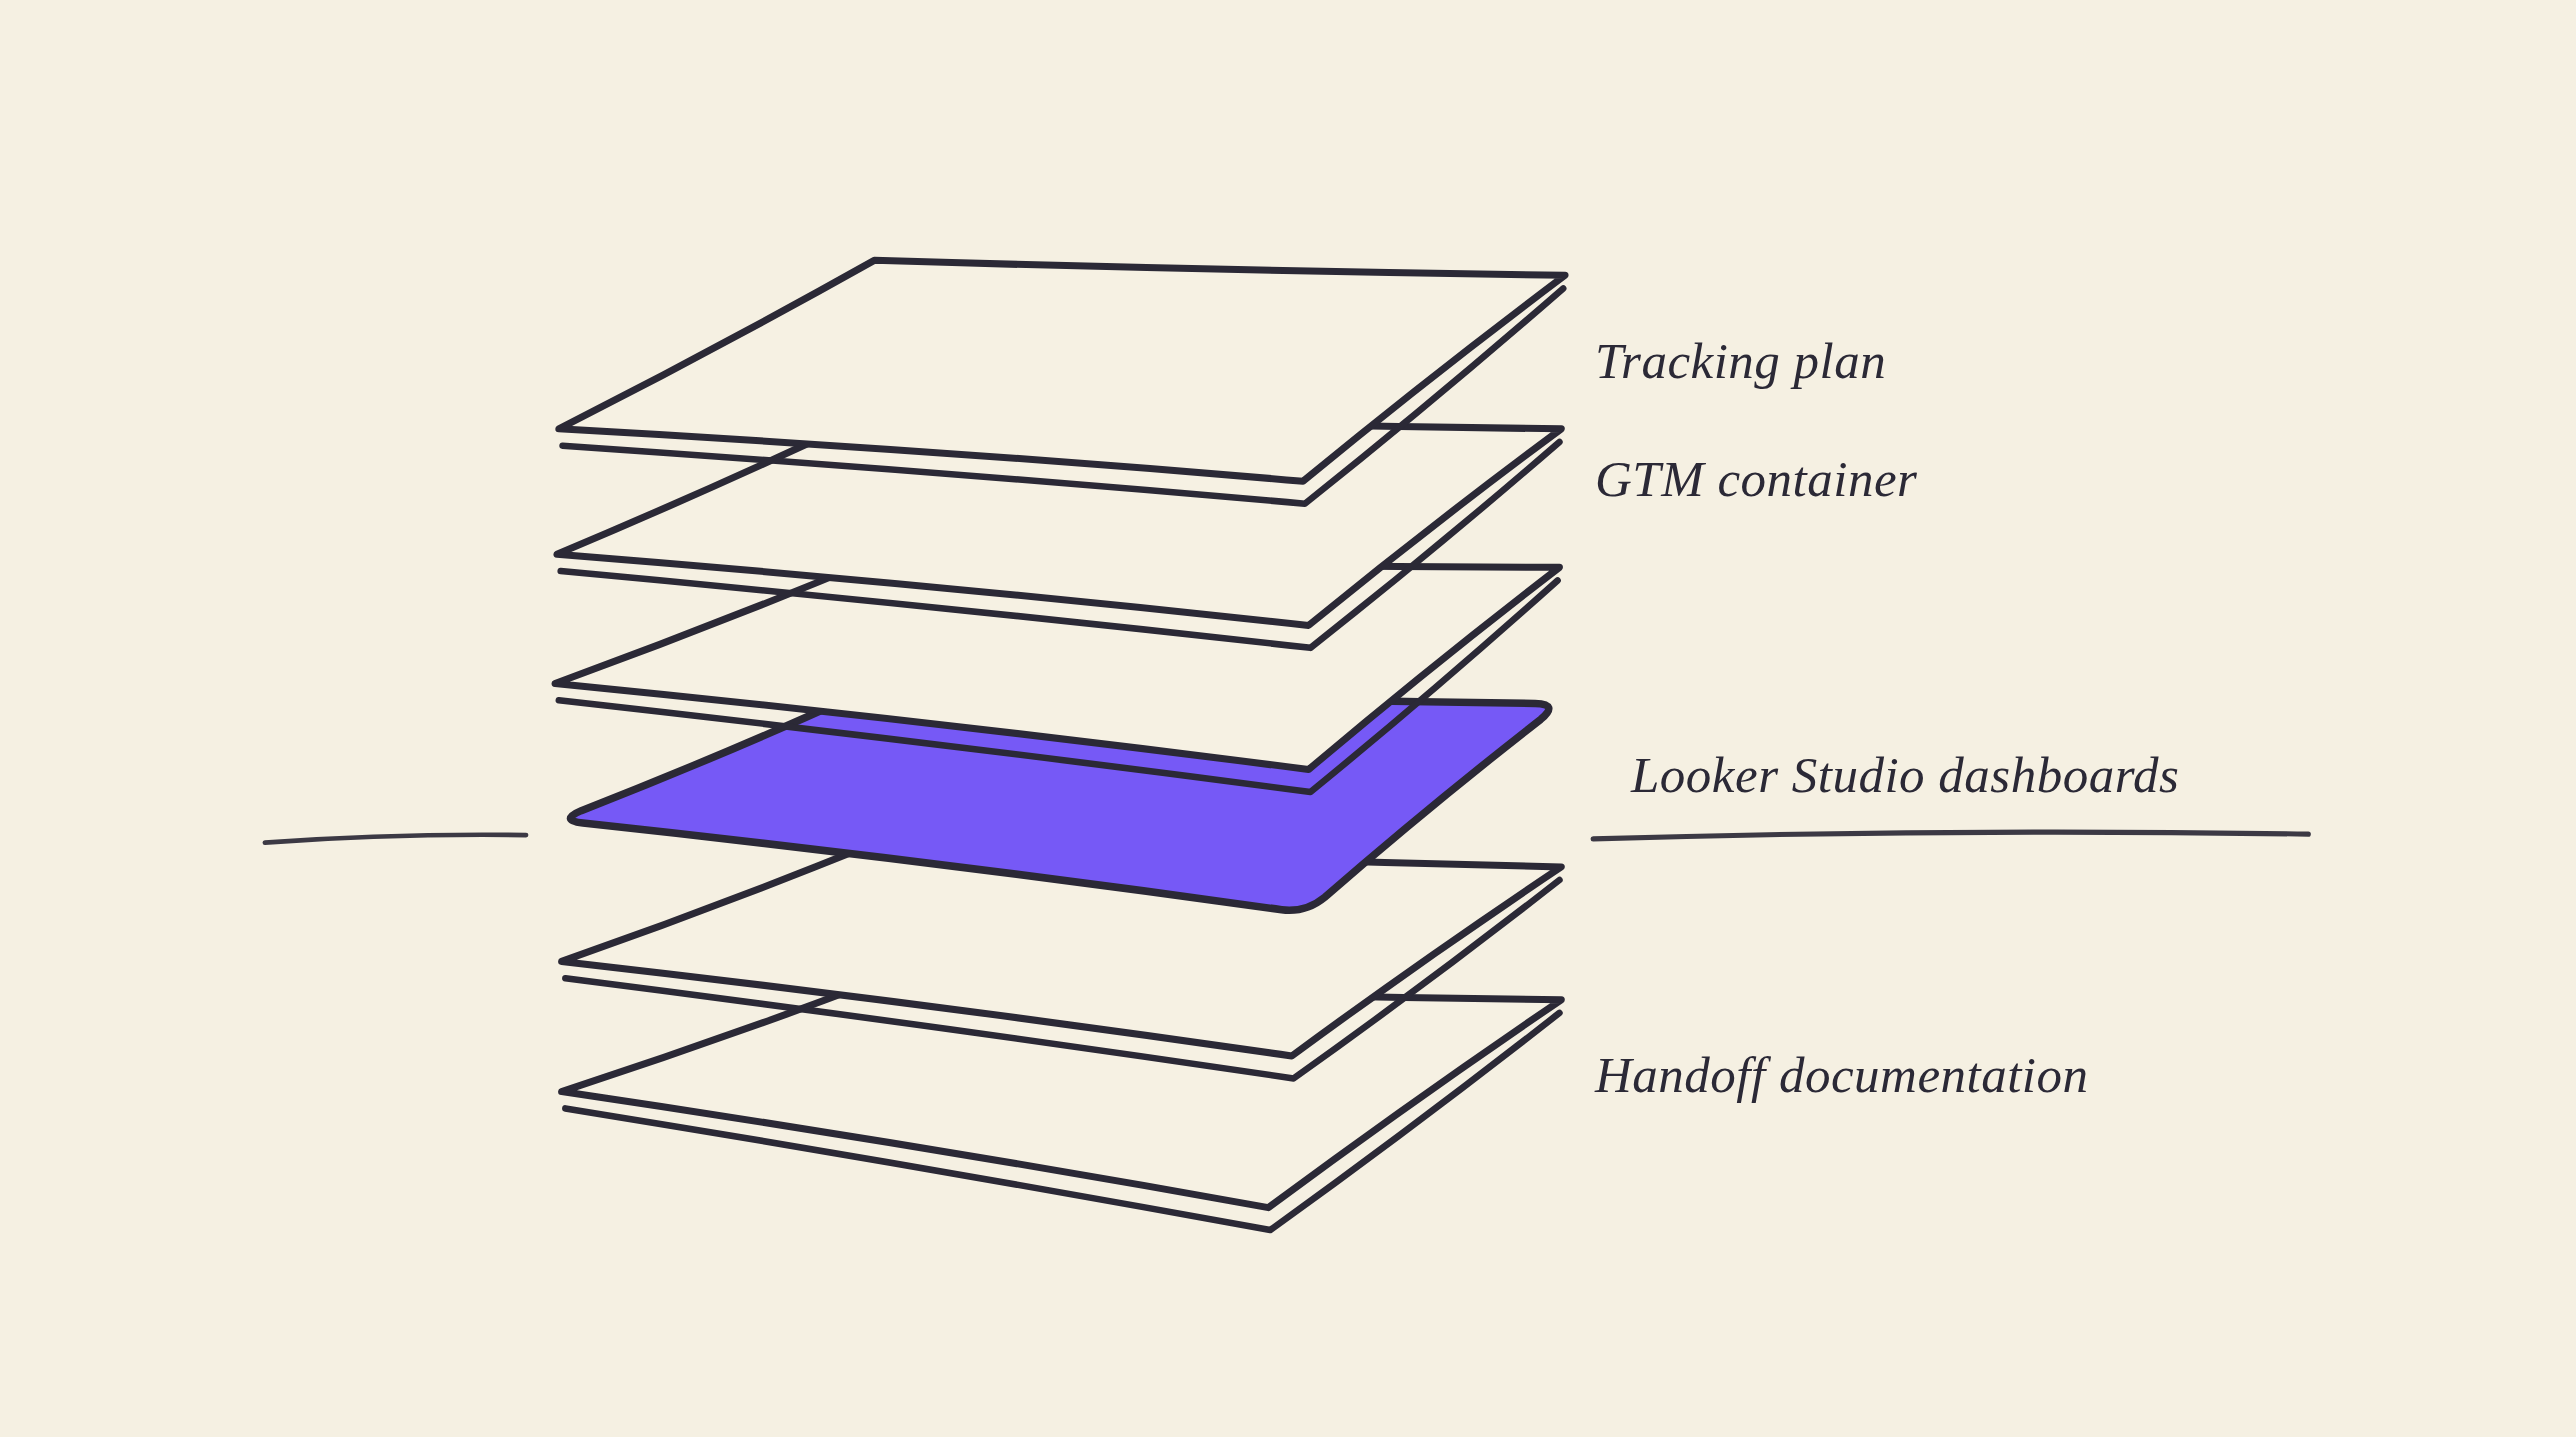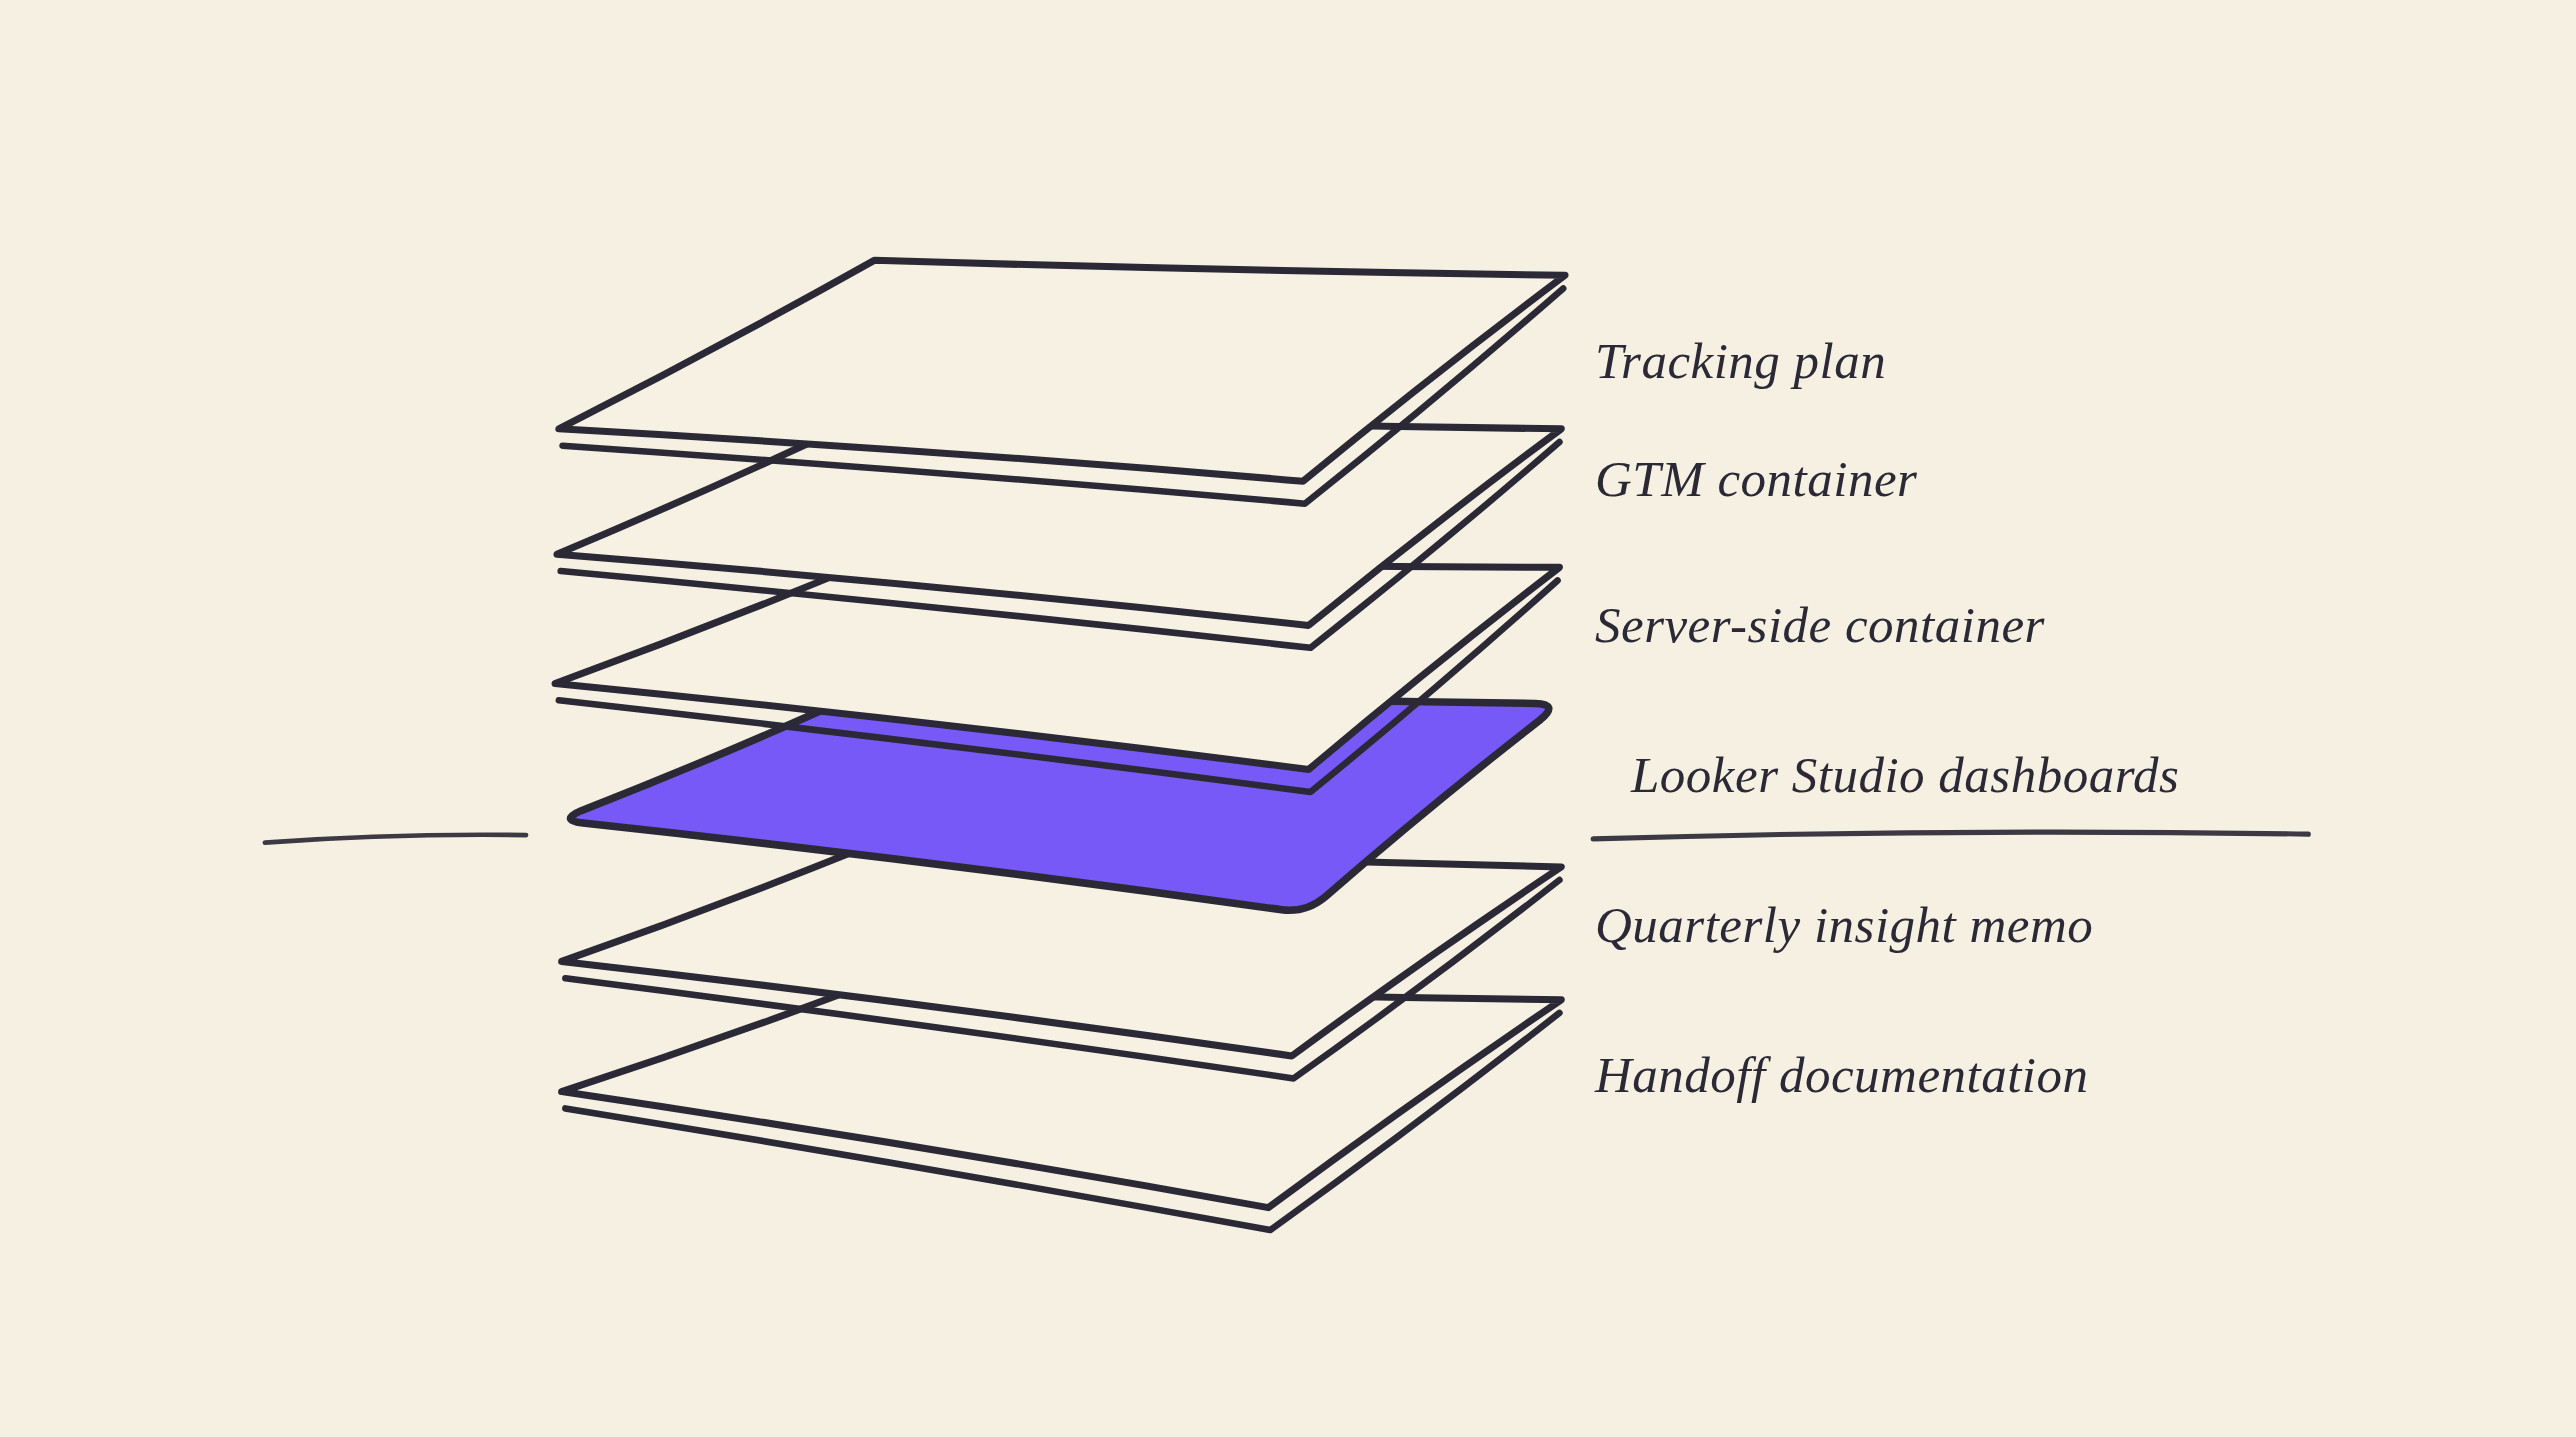--- a/index.html
+++ b/index.html
@@ -63,18 +63,16 @@
         <path class="sheet-face" d="M 929 443 Q 1298.4 453.5 1668.0 458.0 Q 1530.5 559.8 1398.0 668.0 Q 997.1 624.0 595.0 592.0 Q 763.6 521.2 929.0 443.0 Z"></path>
       </g>
     <g>
         <path class="sheet-thickness" d="M 601 476 Q 997.8 503.0 1394.0 538.0 Q 1534.6 426.1 1670.0 308.0 "></path>
         <path class="sheet-face" d="M 934 278 Q 1302.9 289.0 1672.0 294.0 Q 1529.5 400.9 1392.0 514.0 Q 994.9 480.0 597.0 458.0 Q 767.4 371.5 934.0 278.0 Z"></path>
       </g>
   </svg>
 
   <div class="layer-label" style="top:298px;margin-top:31px;">Tracking plan</div>
   <div class="layer-label" style="top:447px;">GTM container</div>
-  <div class="layer-label" style="top:593px;">Server-side container</div>
   <div class="layer-label" style="top:743px;margin-left:36px;">Looker Studio dashboards</div>
-  <div class="layer-label" style="top:893px;">Quarterly insight memo</div>
   <div class="layer-label" style="top:1043px;">Handoff documentation</div>
 </div>
 
 
 </body></html>

